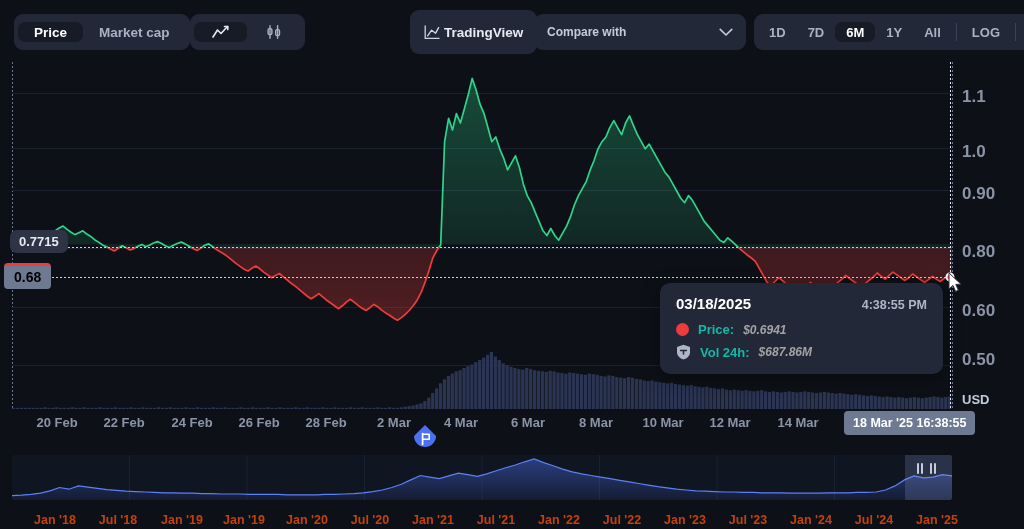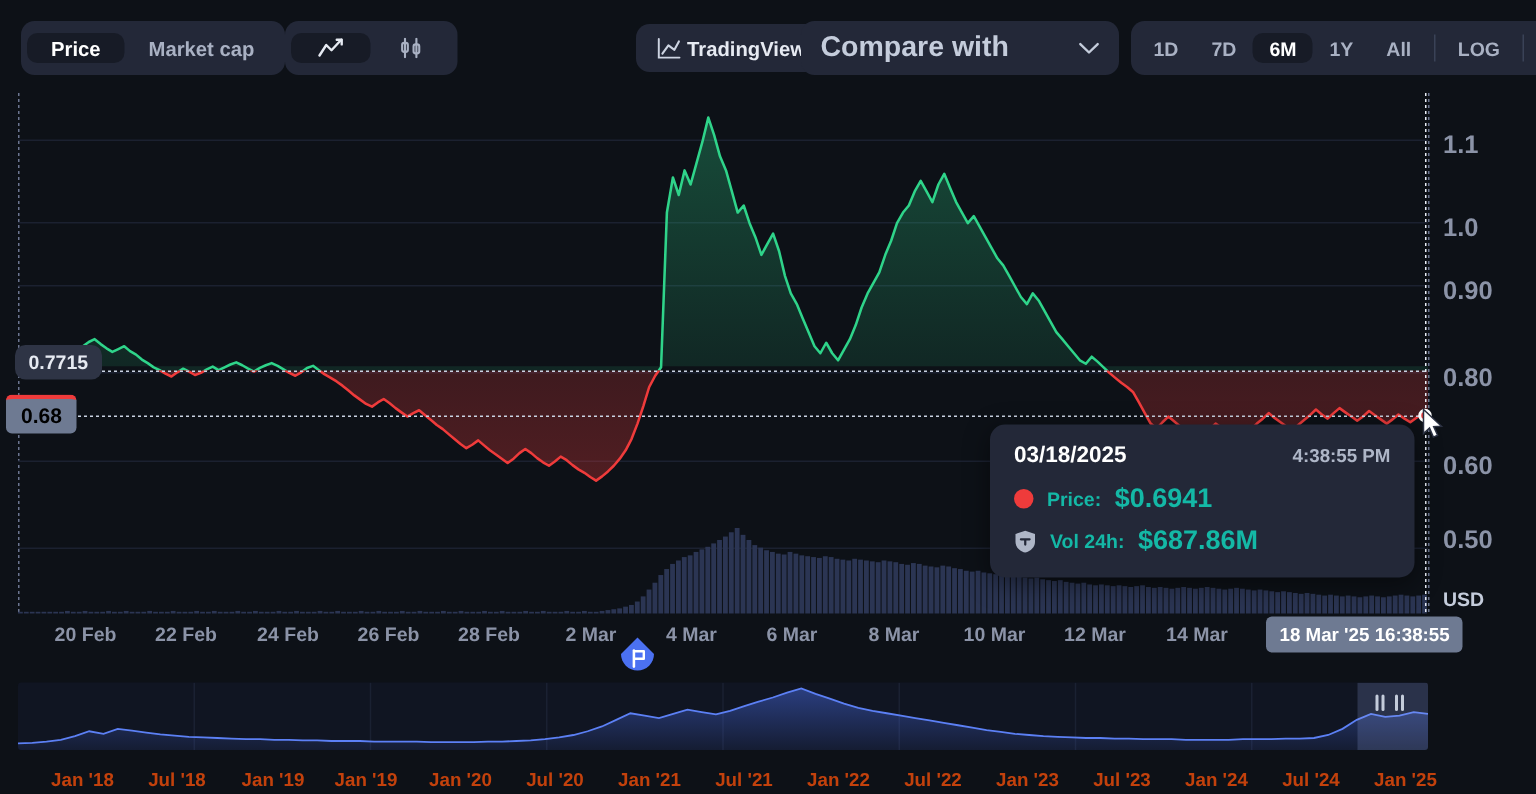--- a/index.html
+++ b/index.html
@@ -31,33 +31,33 @@
   }
   .seg-btn.active { background: #171b26; color: #ffffff; }
 
   #price-toggle { position: absolute; left: 14px; }
   #chart-type-toggle { position: absolute; left: 190px; }
   #chart-type-toggle .seg-btn { padding: 0 18px; }
 
   .icon-line, .icon-candle { display:block; }
 
   #tradingview-button {
-    position: absolute; left: 424px;
-    height: 32px; padding: 0 14px;
+    position: absolute; left: 410px;
+    height: 44px; padding: 0 14px;
     display: flex; align-items: center; gap: 4px;
     background: #232838; border: none; border-radius: 9px;
     color: #e6eaf2; font-size: 13.5px; font-weight: 700;
     font-family: "Liberation Sans", sans-serif; cursor: pointer;
   }
   #compare-dropdown {
     position: absolute; left: 534px; width: 212px; height: 36px;
     display: flex; align-items: center; justify-content: space-between;
     padding: 0 13px;
     background: #232838; border: none; border-radius: 9px;
-    color: #c4ccdb; font-size: 19px; font-weight: 700;
+    color: #c4ccdb; font-size: 12px; font-weight: 700;
     font-family: "Liberation Sans", sans-serif; cursor: pointer;
   }
   #range-group { position: absolute; left: 754px; }
   #range-group .seg-btn { padding: 0 11px; font-size: 13px; }
   .divider-v { width: 1px; height: 18px; background: #3a4257; margin: 0 4px; }
   .dots { letter-spacing: 1.5px; }
 
   
   .plot {
     position: absolute; left: 12px; top: 62px;
@@ -139,21 +139,21 @@
     position: absolute; left: 660px; top: 283px;
     width: 283px; background: #232838;
     border-radius: 10px; padding: 12px 16px 14px;
     z-index: 9; box-shadow: 0 4px 18px rgba(0,0,0,.45);
   }
   .tt-head { display: flex; justify-content: space-between; align-items: baseline; margin-bottom: 10px; }
   .tt-date { color: #ffffff; font-size: 15px; font-weight: 700; }
   .tt-time { color: #aeb6c7; font-size: 12.5px; font-weight: 700; }
   .tt-row { display: flex; align-items: center; gap: 9px; margin-top: 7px; }
   .tt-label { color: #14b8a6; font-size: 13px; font-weight: 700; }
-  .tt-value { color: #14b8a6; font-size: 18px; font-weight: 700; }
+  .tt-value { color: #a3a3a3; font-size: 12px; font-weight: 700; font-style: italic; }
   .dot-red { width: 13px; height: 13px; border-radius: 50%; background: #ef3b3b; flex: none; }
 
   
   #event-flag-pin {
     position: absolute; left: 412px; top: 424px;
     width: 26px; height: 30px; z-index: 8; cursor: pointer;
   }
 
   
   .navigator {

